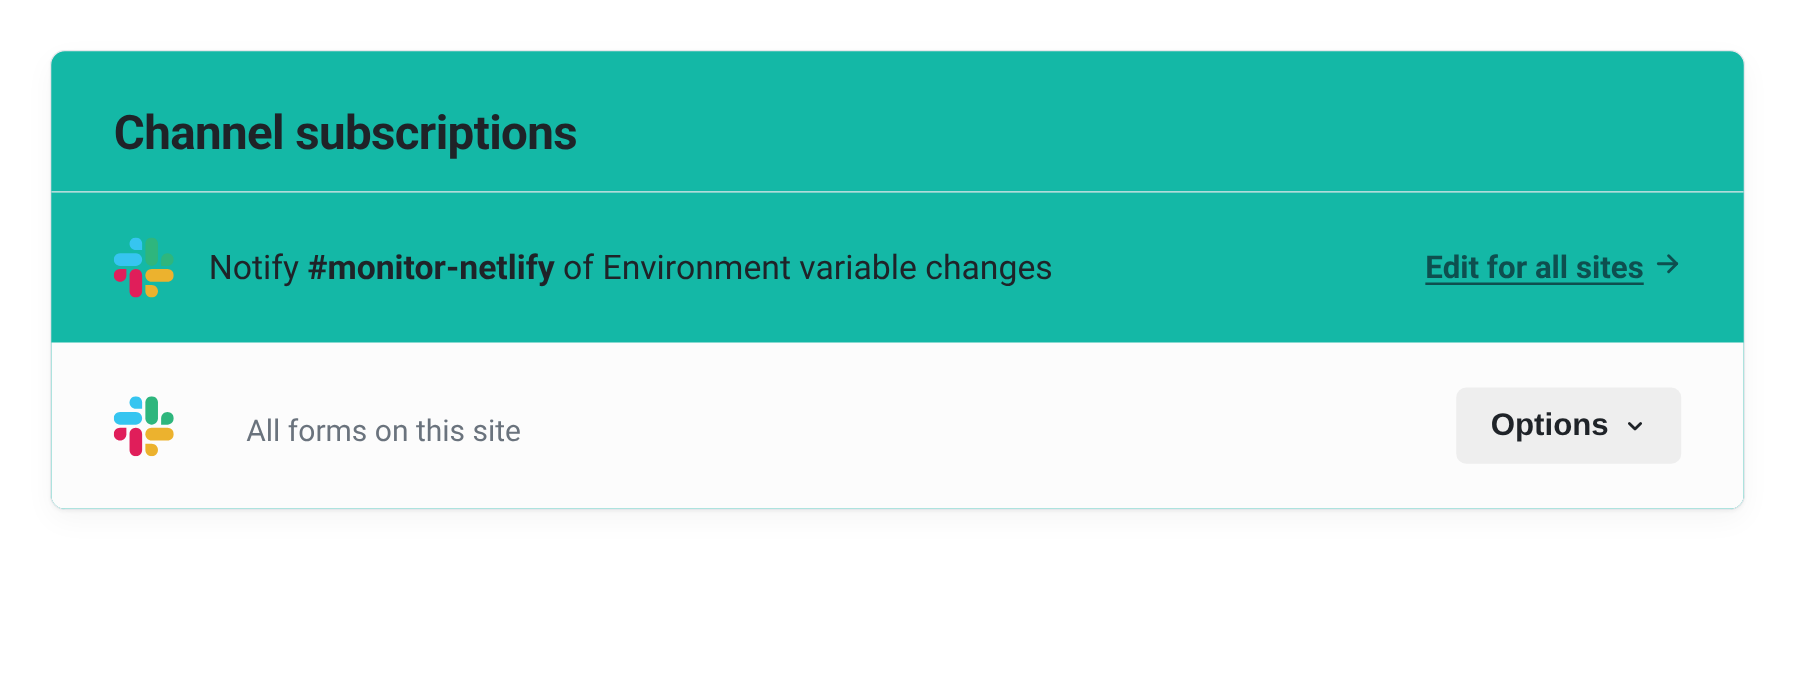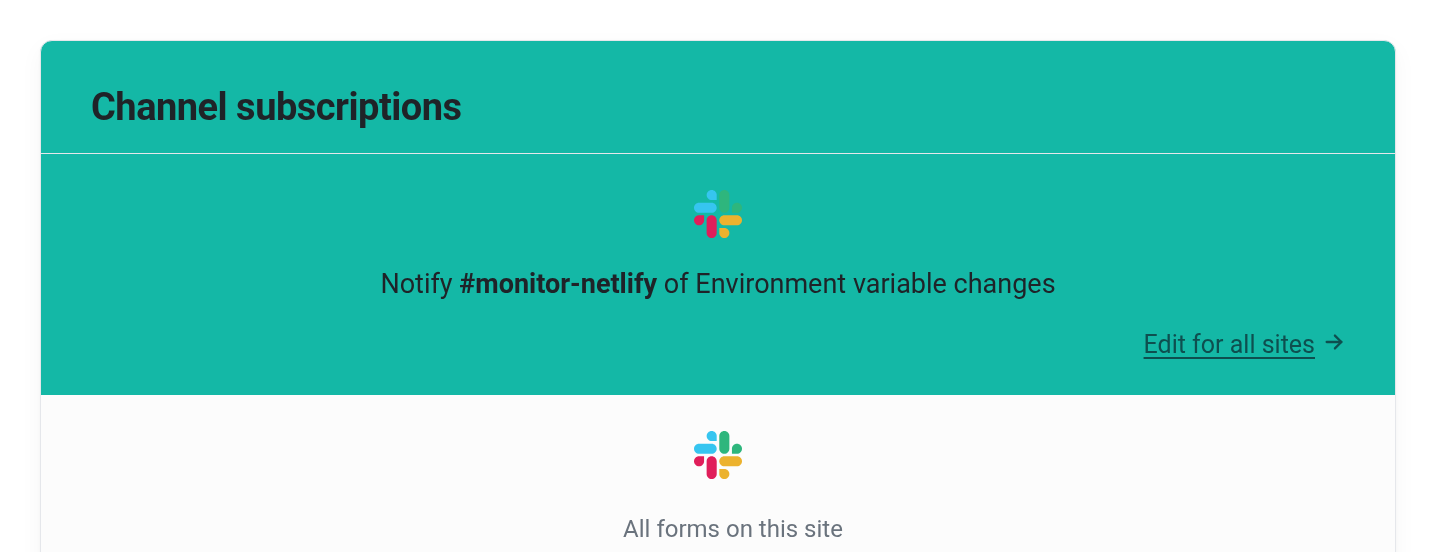--- a/index.html
+++ b/index.html
@@ -31,21 +31,20 @@
       font-size: 38px;
       font-weight: 700;
       color: #1f2328;
       letter-spacing: -0.5px;
     }
     .sub-row {
       display: flex;
       align-items: center;
       padding: 36px 50px;
       gap: 28px;
-      flex-direction: column;
     }
     .sub-row.alt {
       background: #fcfcfc;
     }
     .slack-icon {
       flex: 0 0 auto;
       width: 48px;
       height: 48px;
       display: block;
     }
@@ -70,21 +69,21 @@
     }
     .action {
       flex: 0 0 auto;
       margin-left: auto;
     }
     .edit-link {
       display: inline-flex;
       align-items: center;
       gap: 8px;
       font-size: 25px;
-      font-weight: 400;
+      font-weight: 700;
       color: #0e4f4f;
       text-decoration: underline;
       text-underline-offset: 4px;
       cursor: pointer;
     }
     .edit-link .arrow {
       text-decoration: none;
       display: inline-block;
     }
     .options-btn {
@@ -149,14 +148,22 @@
       <path d="M45.2 25.8c-7.1 0-12.9-5.8-12.9-12.9S38.1 0 45.2 0s12.9 5.8 12.9 12.9v12.9H45.2z" fill="#36C5F0"></path>
       <path d="M45.2 32.3c7.1 0 12.9 5.8 12.9 12.9s-5.8 12.9-12.9 12.9H12.9C5.8 58.1 0 52.3 0 45.2s5.8-12.9 12.9-12.9h32.3z" fill="#36C5F0"></path>
       <path d="M97 45.2c0-7.1 5.8-12.9 12.9-12.9s12.9 5.8 12.9 12.9-5.8 12.9-12.9 12.9H97V45.2z" fill="#2EB67D"></path>
       <path d="M90.5 45.2c0 7.1-5.8 12.9-12.9 12.9s-12.9-5.8-12.9-12.9V12.9C64.7 5.8 70.5 0 77.6 0s12.9 5.8 12.9 12.9v32.3z" fill="#2EB67D"></path>
       <path d="M77.6 97c7.1 0 12.9 5.8 12.9 12.9s-5.8 12.9-12.9 12.9-12.9-5.8-12.9-12.9V97h12.9z" fill="#ECB22E"></path>
       <path d="M77.6 90.5c-7.1 0-12.9-5.8-12.9-12.9s5.8-12.9 12.9-12.9h32.3c7.1 0 12.9 5.8 12.9 12.9s-5.8 12.9-12.9 12.9H77.6z" fill="#ECB22E"></path>
     </svg>
     <div class="sub-main">
       <div class="sub-subtitle">All forms on this site</div>
     </div>
+    <div class="action">
+      <button class="options-btn">
+        <span>Options</span>
+        <svg class="chevron" viewBox="0 0 24 24" fill="none" stroke="#1f2328" stroke-width="3" stroke-linecap="round" stroke-linejoin="round">
+          <polyline points="6 9 12 15 18 9"></polyline>
+        </svg>
+      </button>
+    </div>
   </div>
 </div>
 
 </body></html>

